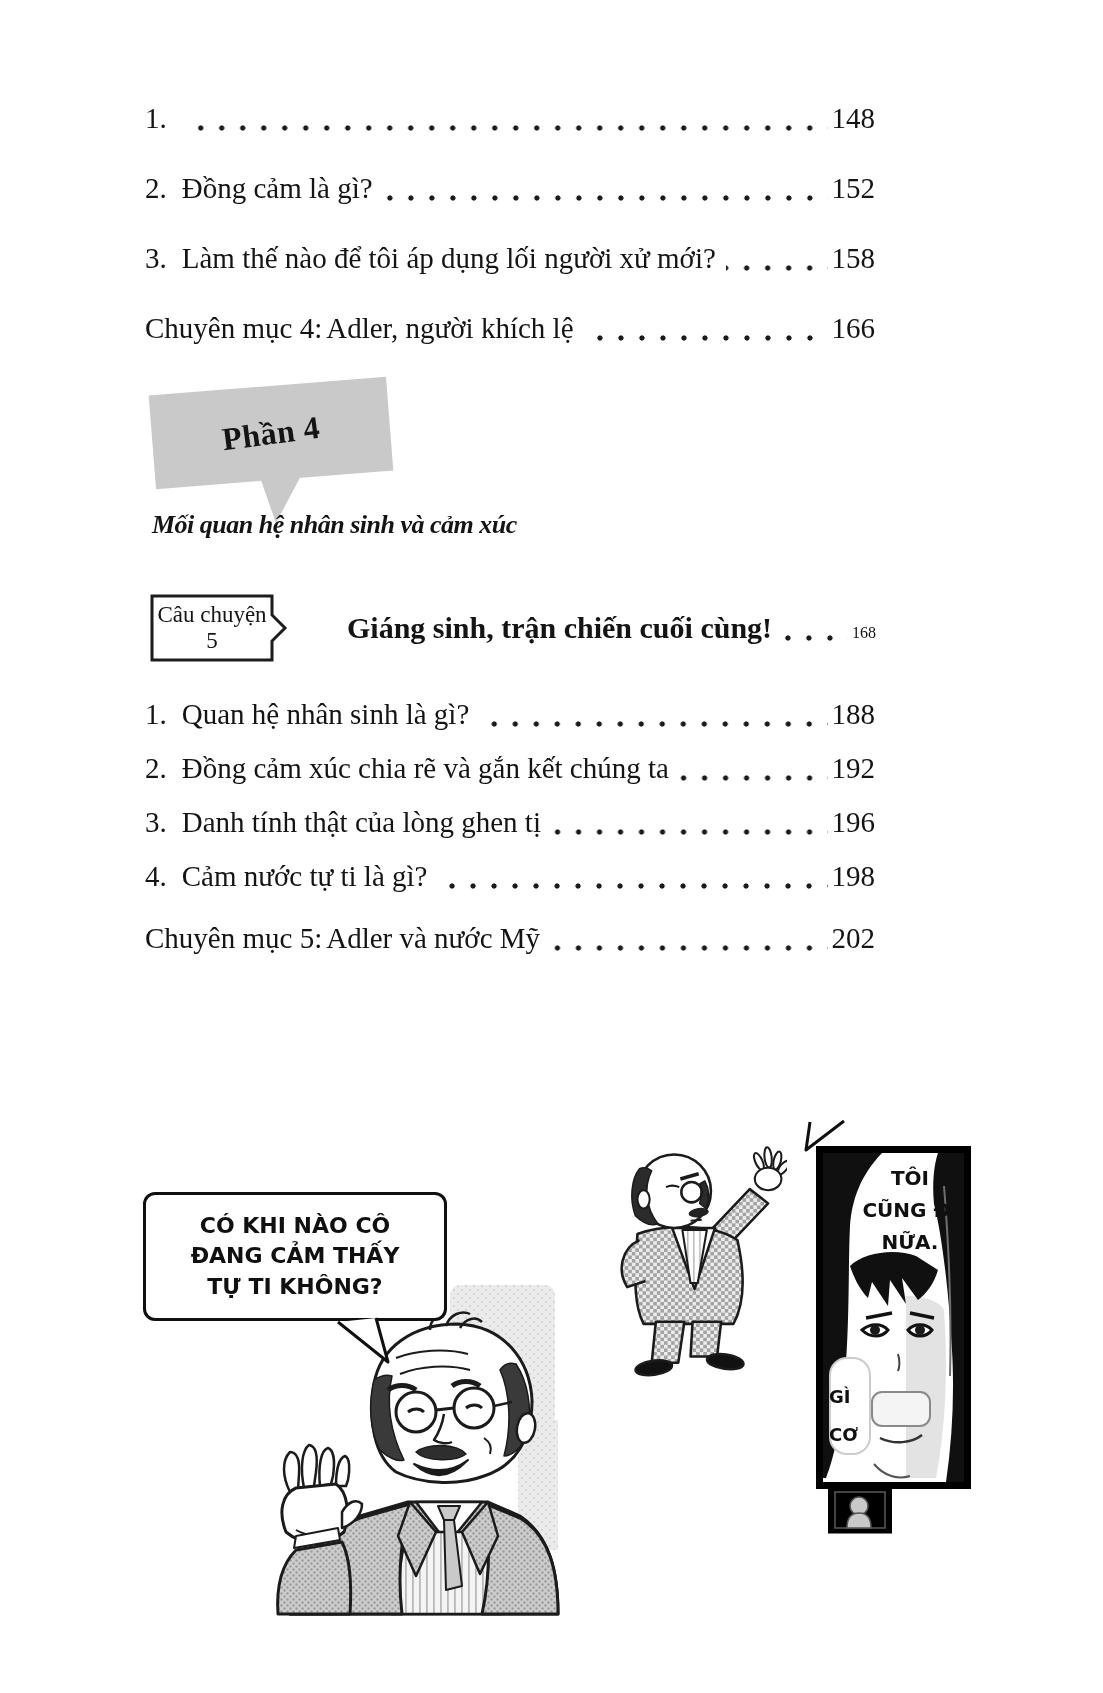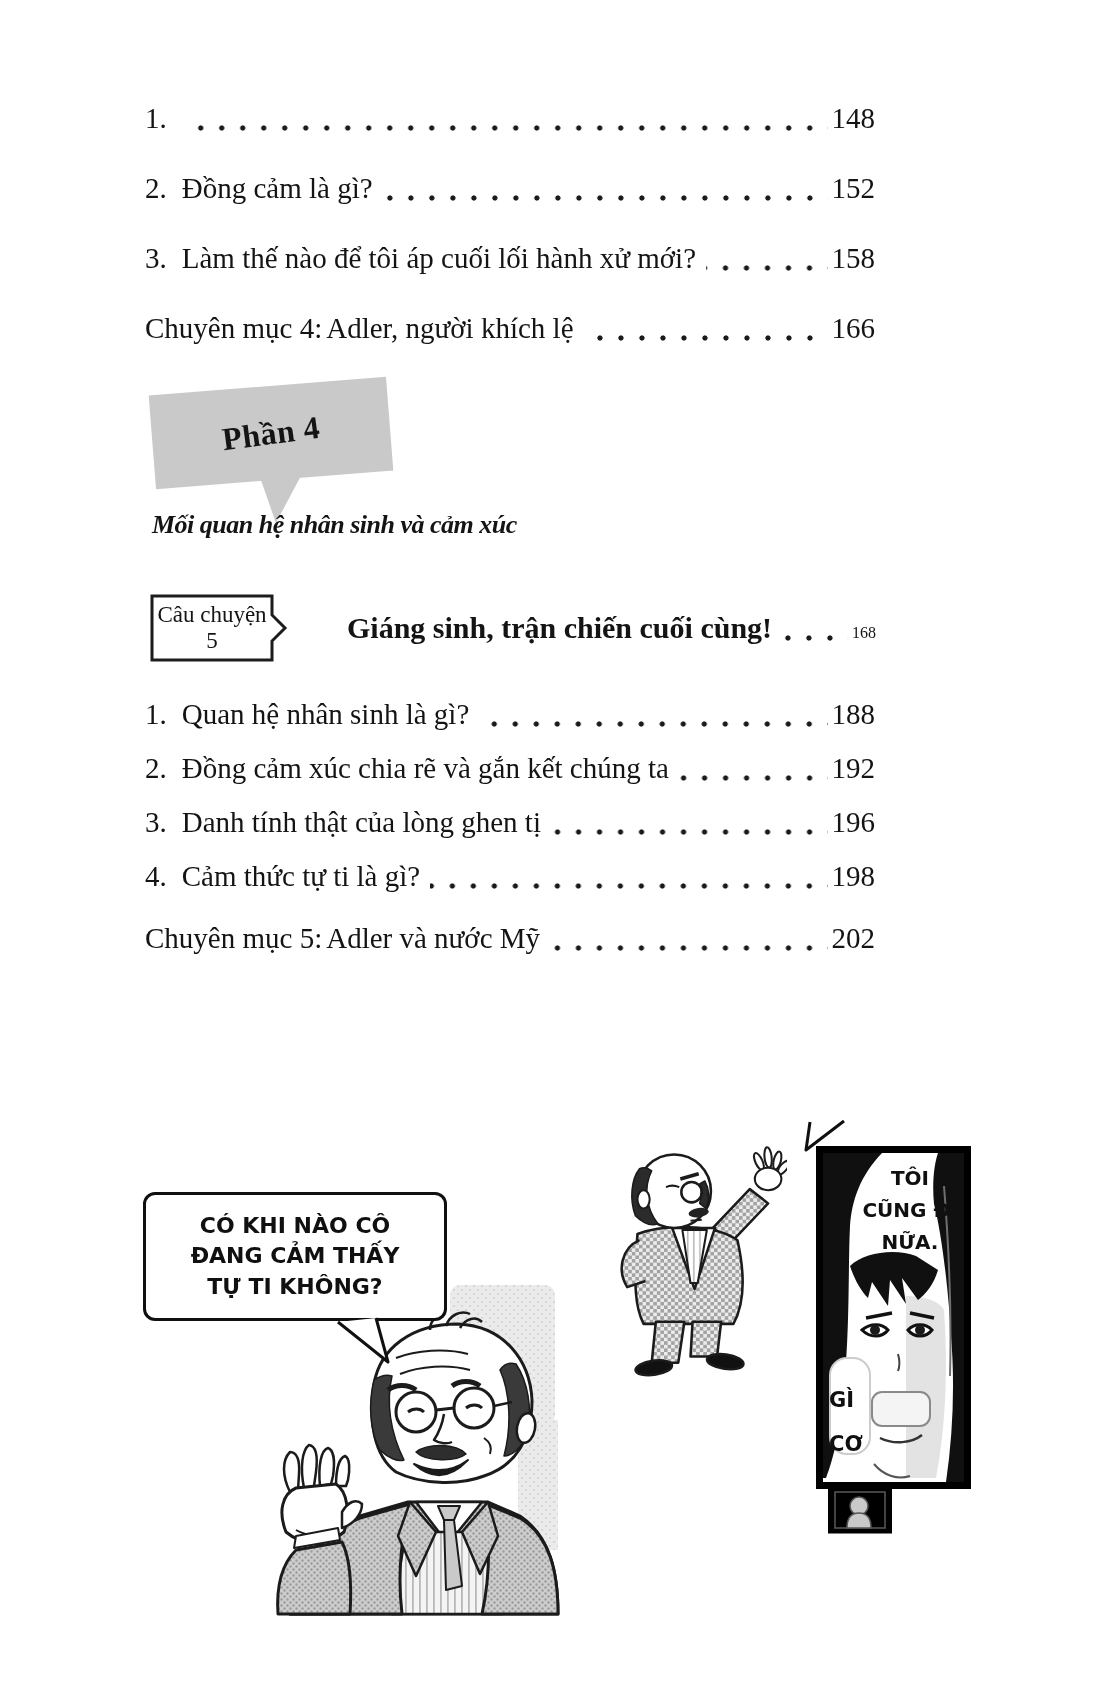--- a/index.html
+++ b/index.html
@@ -42,42 +42,42 @@
           font-family:"DejaVu Sans","Liberation Sans",sans-serif;font-weight:bold;color:#101010;
           text-align:center;white-space:pre-line;}
   .bubble-a{left:774px;top:986px;width:214px;border-radius:18px;padding:12px 4px;
           font-size:17px;line-height:1.32;}
   .bubble-b{left:143px;top:1192px;width:288px;border-radius:12px;padding:16px 5px;
           font-size:22px;line-height:1.38;}
   .tail{position:absolute;z-index:3;}
   .overlay-text{position:absolute;z-index:4;font-family:"DejaVu Sans","Liberation Sans",sans-serif;
           font-weight:bold;color:#101010;text-align:center;white-space:pre-line;}
   .reply-text{left:858px;top:1162px;width:104px;font-size:20px;line-height:1.6;}
-  .murmur-text{left:829px;top:1378px;width:20px;font-size:21px;line-height:2.1;}
+  .murmur-text{left:829px;top:1378px;width:20px;font-size:18px;line-height:2.1;}
   .figure{position:absolute;}
 </style>
 </head>
 <body>
 
 <div class="page">
 
   <div class="toc-row" style="top:98px">
     <span class="toc-num">1.</span>
     <span class="dots"></span>
     <span class="toc-page">148</span>
   </div>
   <div class="toc-row" style="top:168px">
     <span class="toc-num">2.</span>
     <span class="toc-label">Đồng cảm là gì?</span>
     <span class="dots"></span>
     <span class="toc-page">152</span>
   </div>
   <div class="toc-row" style="top:238px">
     <span class="toc-num">3.</span>
-    <span class="toc-label">Làm thế nào để tôi áp cuối lối hành xử mới?</span>
+    <span class="toc-label">Làm thế nào để tôi áp dụng lối người xử mới?</span>
     <span class="dots"></span>
     <span class="toc-page">158</span>
   </div>
   <div class="toc-row" style="top:308px">
     <span class="toc-prefix">Chuyên mục 4:</span>
     <span class="toc-label">Adler, người khích lệ</span>
     <span class="dots"></span>
     <span class="toc-page">166</span>
   </div>
 
@@ -118,21 +118,21 @@
     <span class="toc-page">192</span>
   </div>
   <div class="toc-row" style="top:802px">
     <span class="toc-num">3.</span>
     <span class="toc-label">Danh tính thật của lòng ghen tị</span>
     <span class="dots"></span>
     <span class="toc-page">196</span>
   </div>
   <div class="toc-row" style="top:856px">
     <span class="toc-num">4.</span>
-    <span class="toc-label">Cảm thức tự ti là gì?</span>
+    <span class="toc-label">Cảm nước tự ti là gì?</span>
     <span class="dots"></span>
     <span class="toc-page">198</span>
   </div>
   <div class="toc-row" style="top:918px">
     <span class="toc-prefix">Chuyên mục 5:</span>
     <span class="toc-label">Adler và nước Mỹ</span>
     <span class="dots"></span>
     <span class="toc-page">202</span>
   </div>
 

